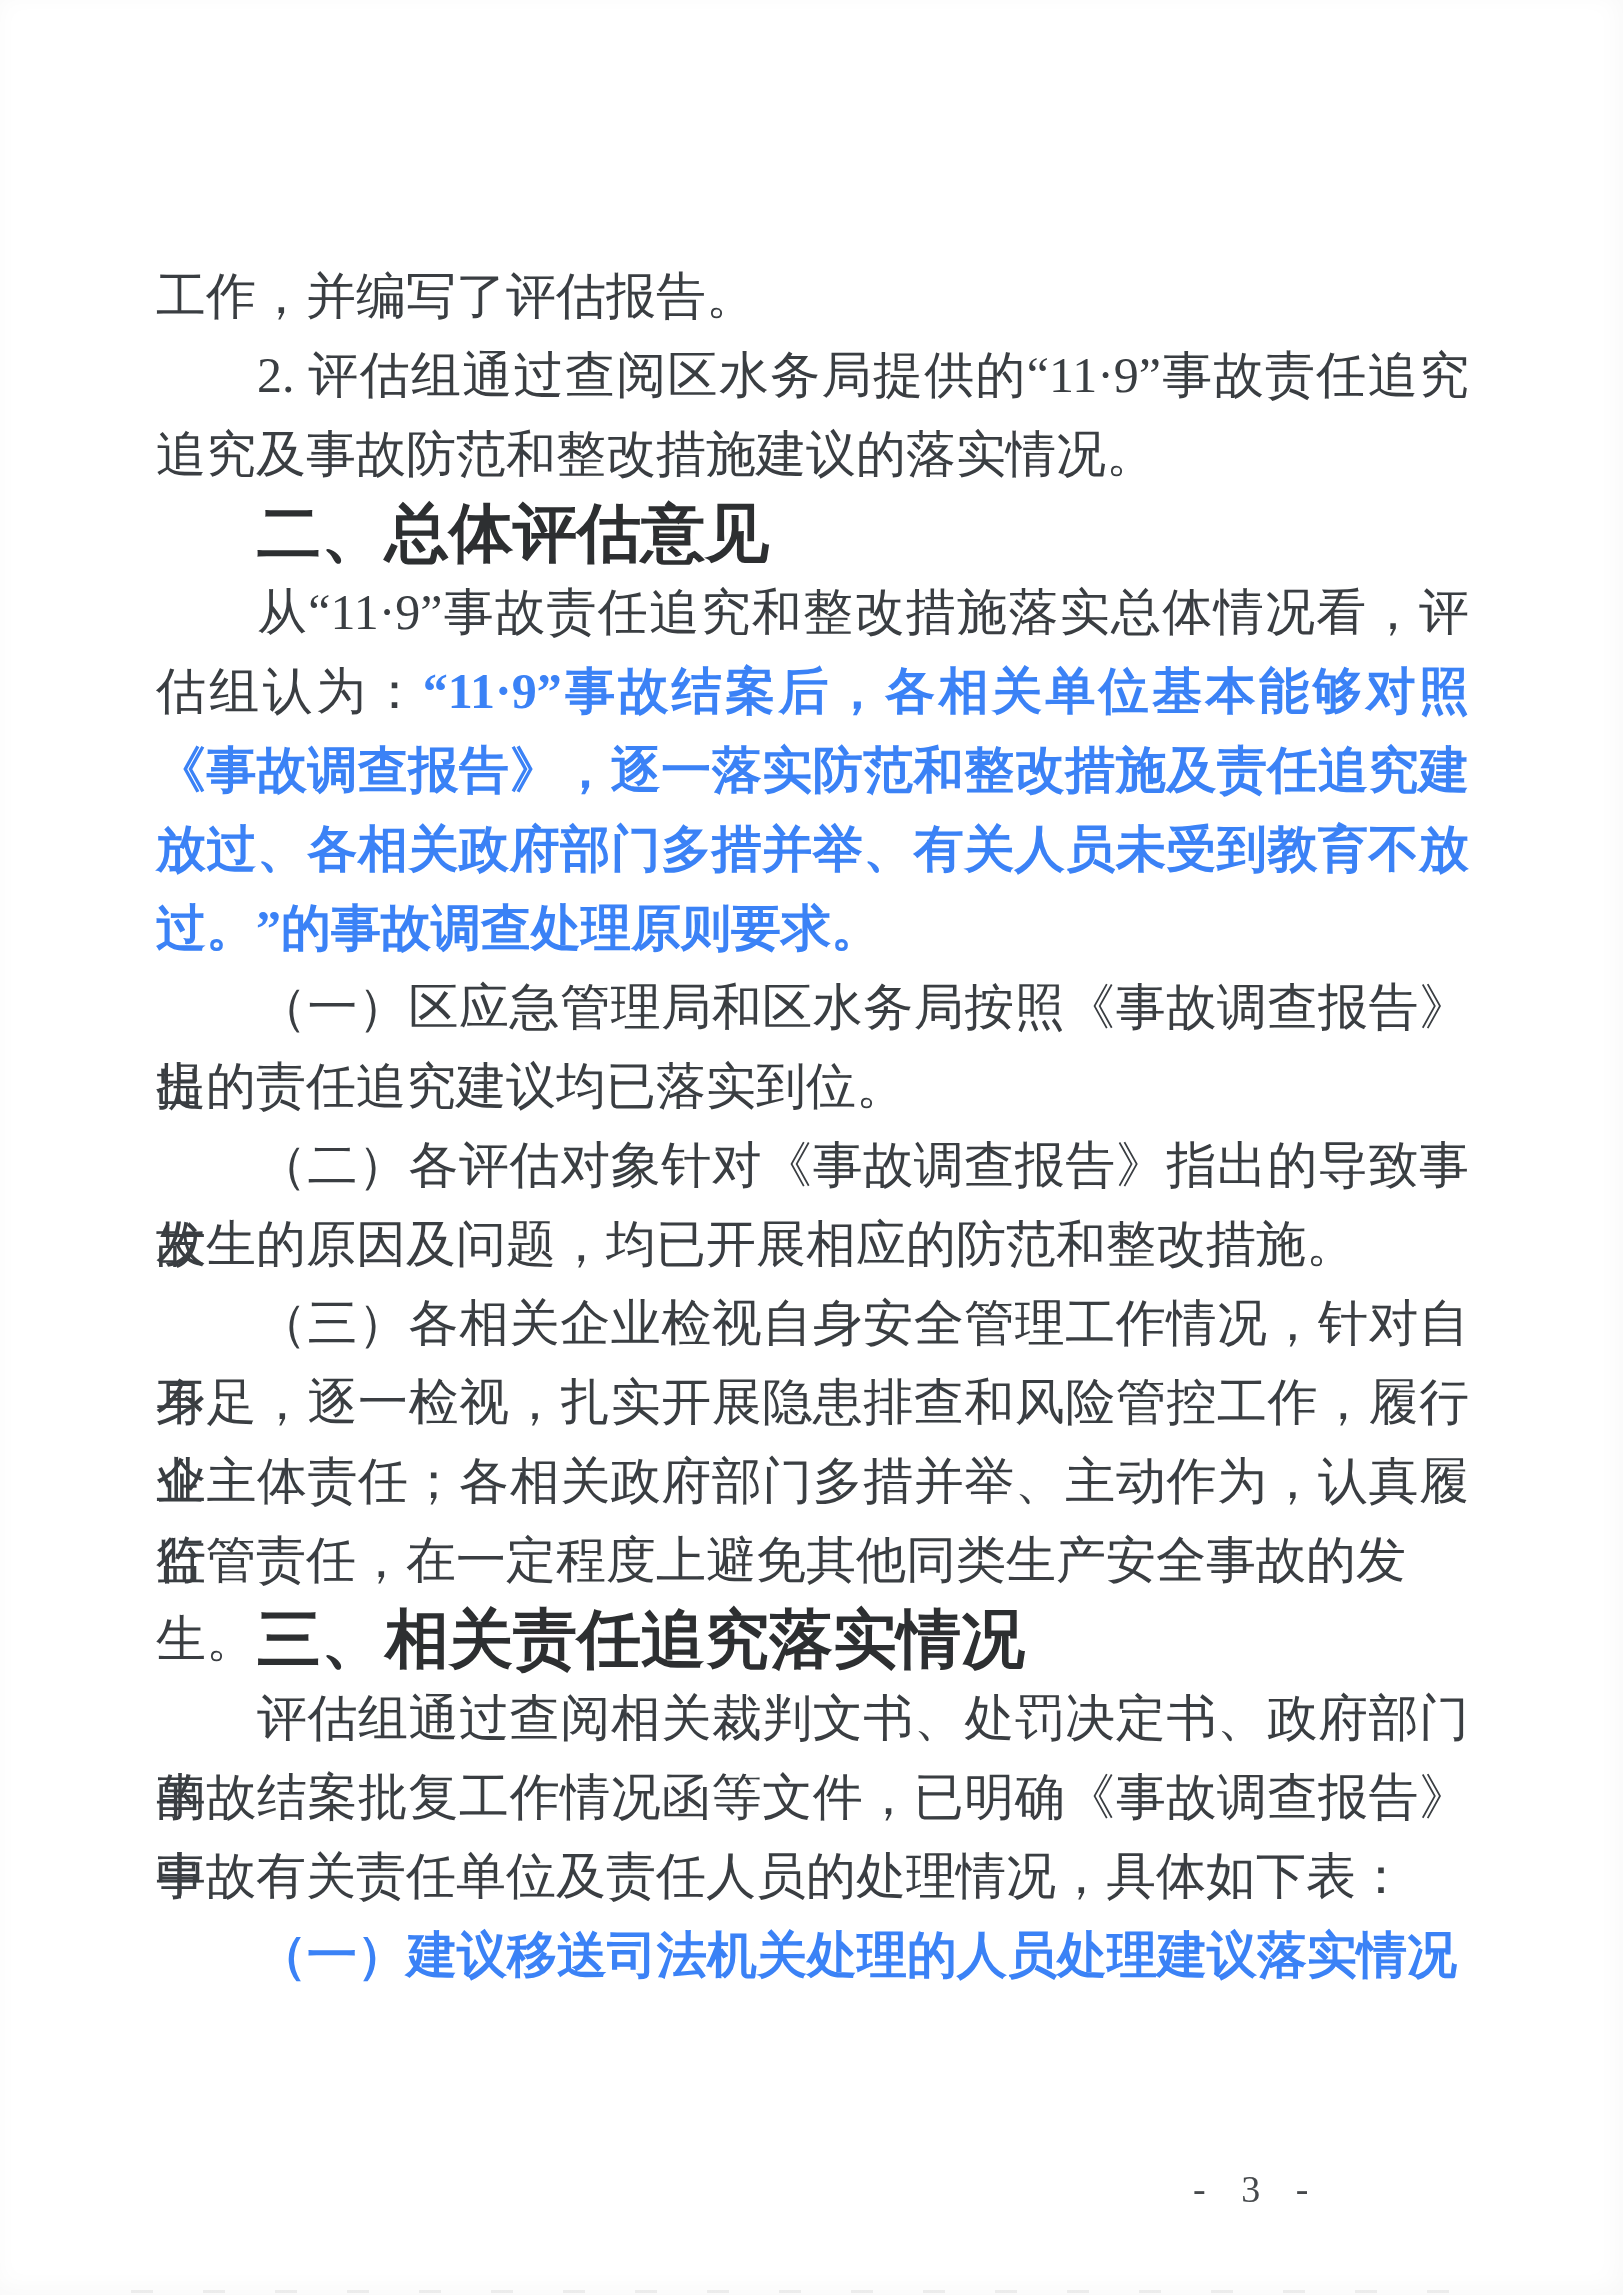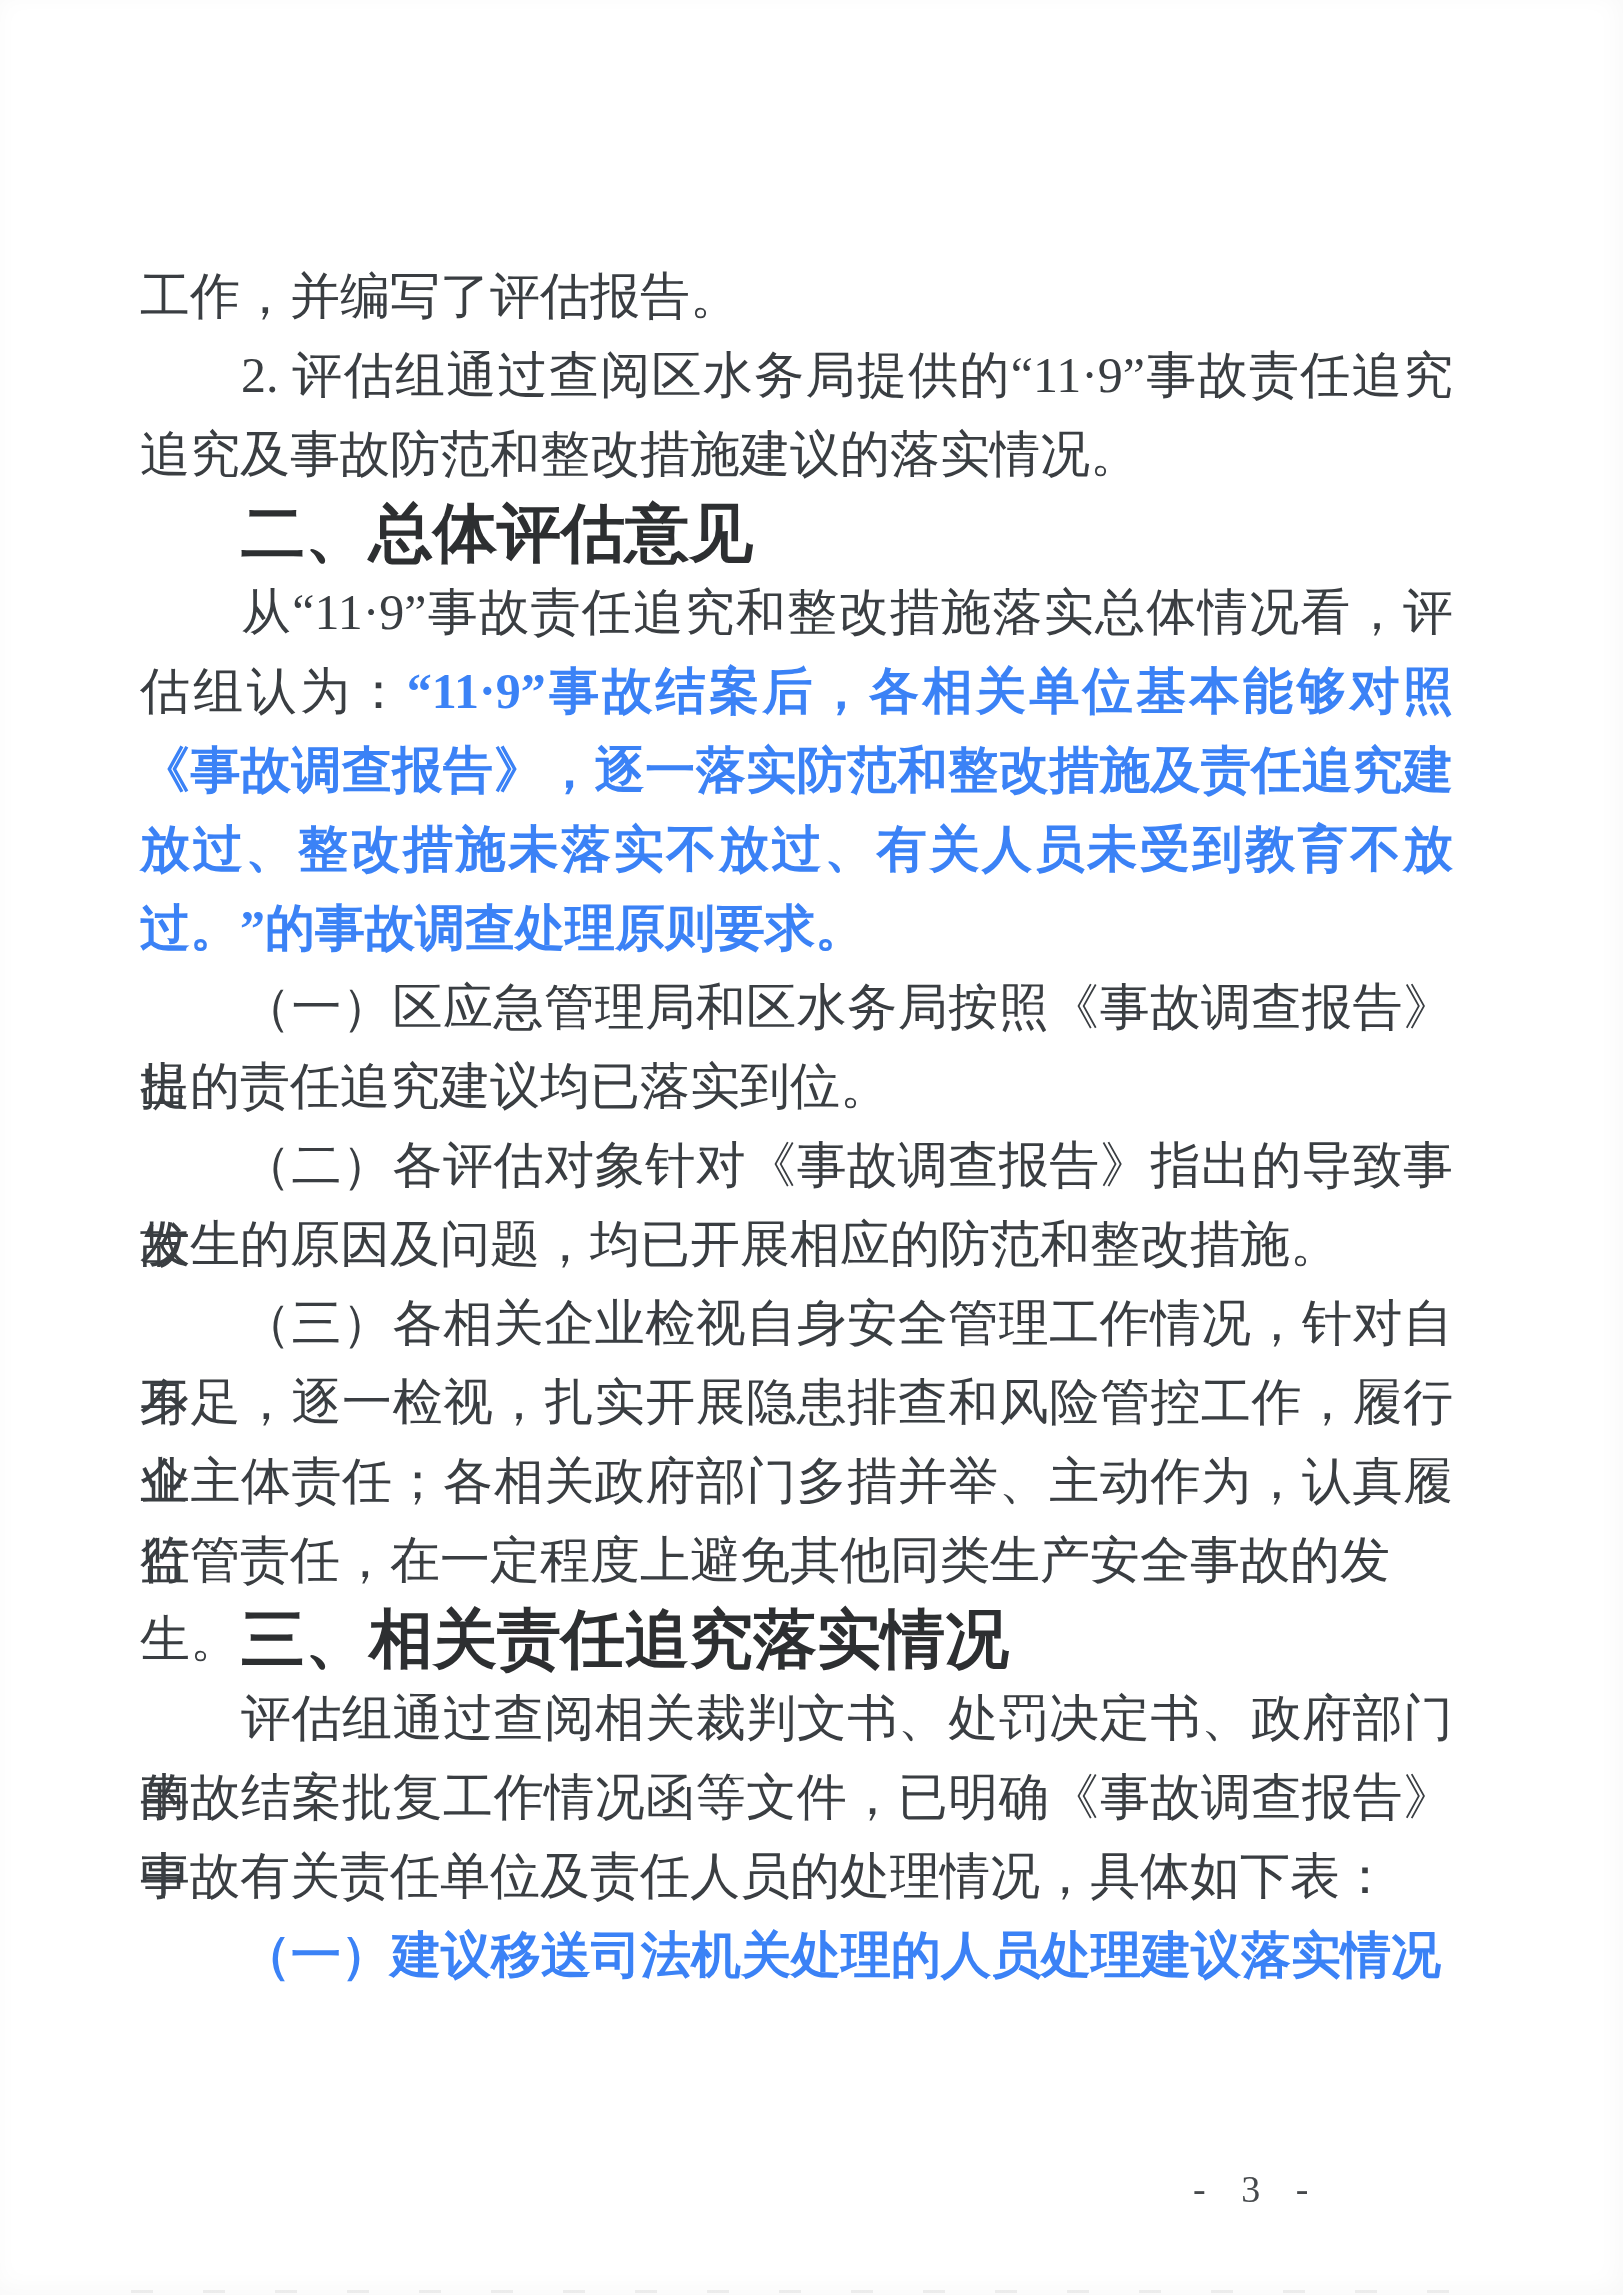--- a/index.html
+++ b/index.html
@@ -5,21 +5,21 @@
   html,body{margin:0;padding:0;background:#e9e9e9;}
   .page{
     position:relative;
     width:1623px;height:2295px;
     margin:0 auto;
     background:#ffffff;
     box-shadow:inset -3.9px -5.2px 26px rgba(0,0,0,0.03);
     overflow:hidden;
   }
   .content{
-    position:absolute;left:140px;top:257px;width:1313px;
+    position:absolute;left:156px;top:257px;width:1313px;
   }
   .line{
     font-family:"Liberation Serif","DejaVu Serif",serif;
     font-size:50px;
     line-height:79px;
     height:79px;
     color:#3a3e42;
     text-align:left;
     letter-spacing:0px;
   }
@@ -61,21 +61,21 @@
 
     <div class="line">工作，并编写了评估报告。</div>
     <div class="line fill indent">2. 评估组通过查阅区水务局提供的“11·9”事故责任追究</div>
     <div class="line">追究及事故防范和整改措施建议的落实情况。</div>
 
     <div class="line heading indent">二、总体评估意见</div>
 
     <div class="line fill indent">从“11·9”事故责任追究和整改措施落实总体情况看，评</div>
     <div class="line fill"><span>估组认为：</span><span class="bold">“11·9”事故结案后，各相关单位基本能够对照</span></div>
     <div class="line fill bold">《事故调查报告》，逐一落实防范和整改措施及责任追究建</div>
-    <div class="line fill bold">放过、整改措施未落实不放过、有关人员未受到教育不放</div>
+    <div class="line fill bold">放过、各相关政府部门多措并举、有关人员未受到教育不放</div>
     <div class="line bold">过。”的事故调查处理原则要求。</div>
 
     <div class="line fill indent">（一）区应急管理局和区水务局按照《事故调查报告》提</div>
     <div class="line">出的责任追究建议均已落实到位。</div>
 
     <div class="line fill indent">（二）各评估对象针对《事故调查报告》指出的导致事故</div>
     <div class="line">发生的原因及问题，均已开展相应的防范和整改措施。</div>
 
     <div class="line fill indent">（三）各相关企业检视自身安全管理工作情况，针对自身</div>
     <div class="line fill">不足，逐一检视，扎实开展隐患排查和风险管控工作，履行企</div>

